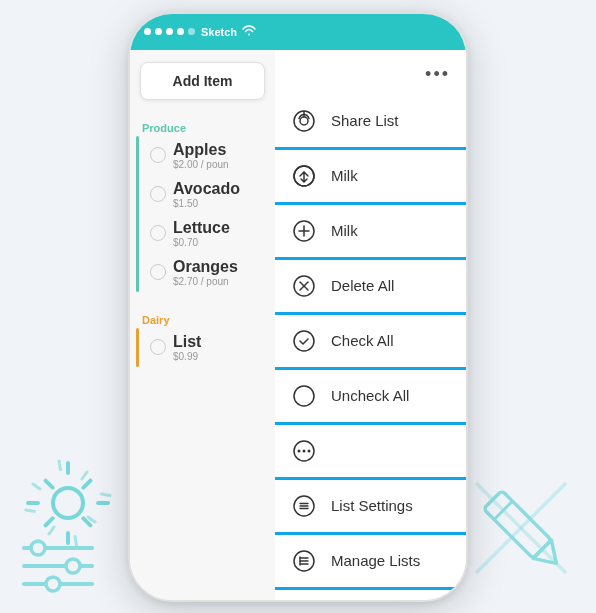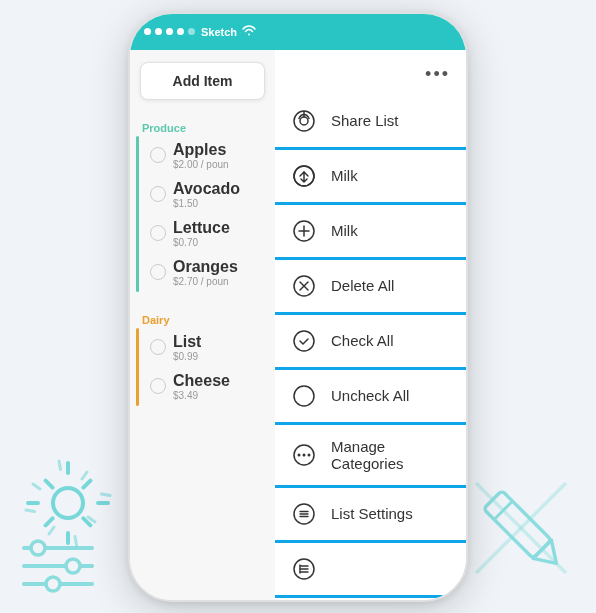--- a/index.html
+++ b/index.html
@@ -332,27 +332,20 @@
         <div class="category-label category-dairy">Dairy</div>
         <div class="list-items-group">
           <div class="category-bar-dairy"></div>
           <div class="list-item-row">
             <div class="item-circle"></div>
             <div class="item-info">
               <div class="item-name">List</div>
               <div class="item-price">$0.99</div>
             </div>
           </div>
-          <div class="list-item-row">
-            <div class="item-circle"></div>
-            <div class="item-info">
-              <div class="item-name">Cheese</div>
-              <div class="item-price">$3.49</div>
-            </div>
-          </div>
         </div>
       </div>
     </div>
 
     <div class="menu-panel">
       <div class="menu-header">
         <span class="three-dots">•••</span>
       </div>
 
       <div class="menu-list">
@@ -426,21 +419,20 @@
 
         <div class="menu-item">
           <div class="menu-icon">
             <svg viewBox="0 0 22 22" fill="none" xmlns="http://www.w3.org/2000/svg">
               <circle cx="11" cy="11" r="10" stroke="#333" stroke-width="1.5"></circle>
               <circle cx="11" cy="11" r="1.5" fill="#333"></circle>
               <circle cx="6" cy="11" r="1.5" fill="#333"></circle>
               <circle cx="16" cy="11" r="1.5" fill="#333"></circle>
             </svg>
           </div>
-          <span class="menu-label">Manage Categories</span>
         </div>
 
         <div class="menu-item">
           <div class="menu-icon">
             <svg viewBox="0 0 22 22" fill="none" xmlns="http://www.w3.org/2000/svg">
               <circle cx="11" cy="11" r="10" stroke="#333" stroke-width="1.5"></circle>
               <line x1="7" y1="8.5" x2="15" y2="8.5" stroke="#333" stroke-width="1.4" stroke-linecap="round"></line>
               <line x1="7" y1="11" x2="15" y2="11" stroke="#333" stroke-width="1.4" stroke-linecap="round"></line>
               <line x1="7" y1="13.5" x2="15" y2="13.5" stroke="#333" stroke-width="1.4" stroke-linecap="round"></line>
             </svg>
@@ -451,19 +443,20 @@
         <div class="menu-item">
           <div class="menu-icon">
             <svg viewBox="0 0 22 22" fill="none" xmlns="http://www.w3.org/2000/svg">
               <circle cx="11" cy="11" r="10" stroke="#333" stroke-width="1.5"></circle>
               <line x1="7" y1="8" x2="15" y2="8" stroke="#333" stroke-width="1.4" stroke-linecap="round"></line>
               <line x1="7" y1="11" x2="15" y2="11" stroke="#333" stroke-width="1.4" stroke-linecap="round"></line>
               <line x1="7" y1="14" x2="15" y2="14" stroke="#333" stroke-width="1.4" stroke-linecap="round"></line>
               <line x1="7" y1="7" x2="7" y2="15" stroke="#333" stroke-width="1.4" stroke-linecap="round"></line>
             </svg>
           </div>
+          <span class="menu-label">Manage Lists</span>
         </div>
 
       </div>
     </div>
 
   </div>
 </div>
 
 </body></html>

